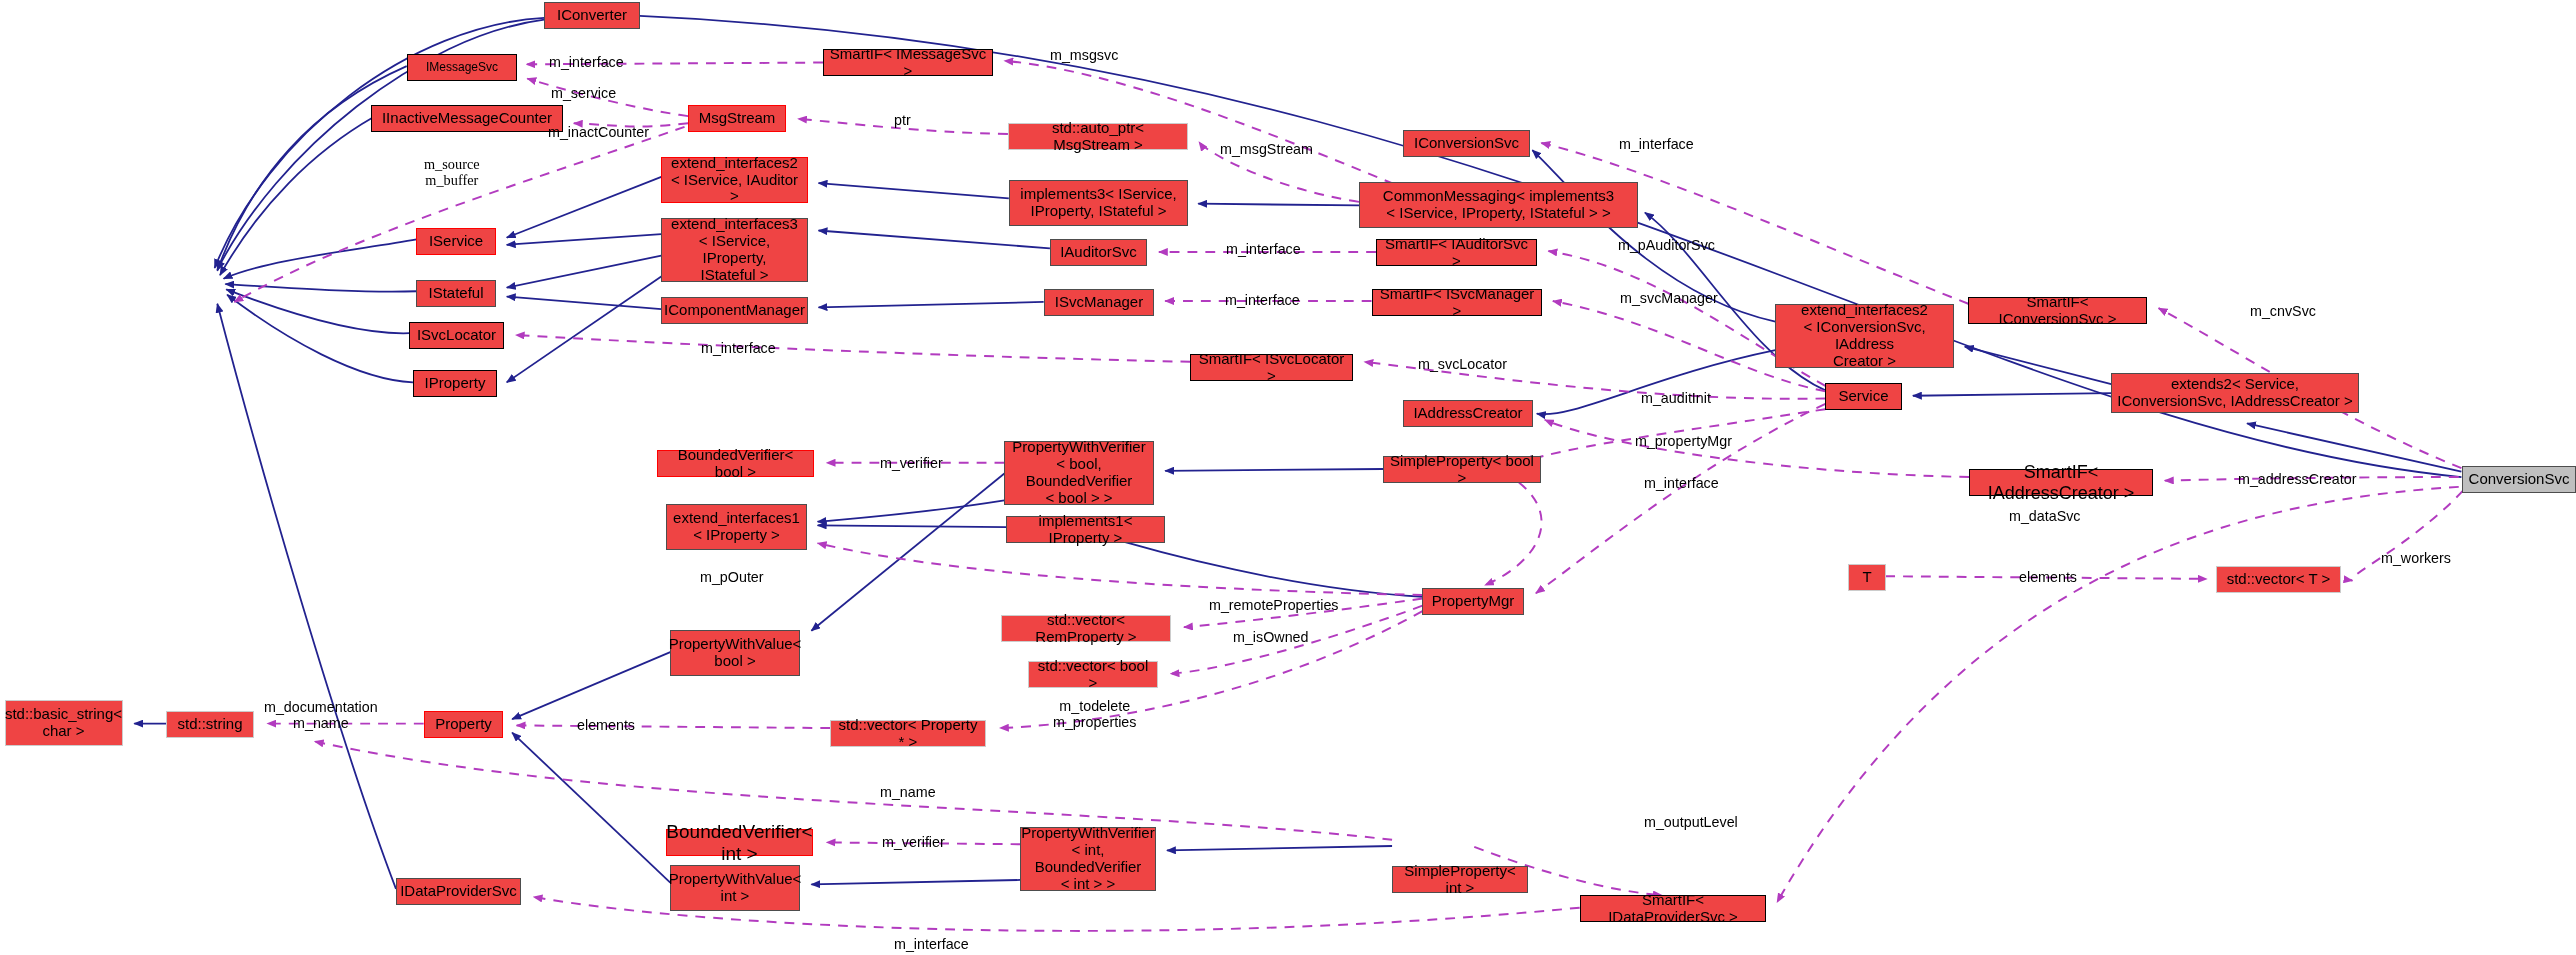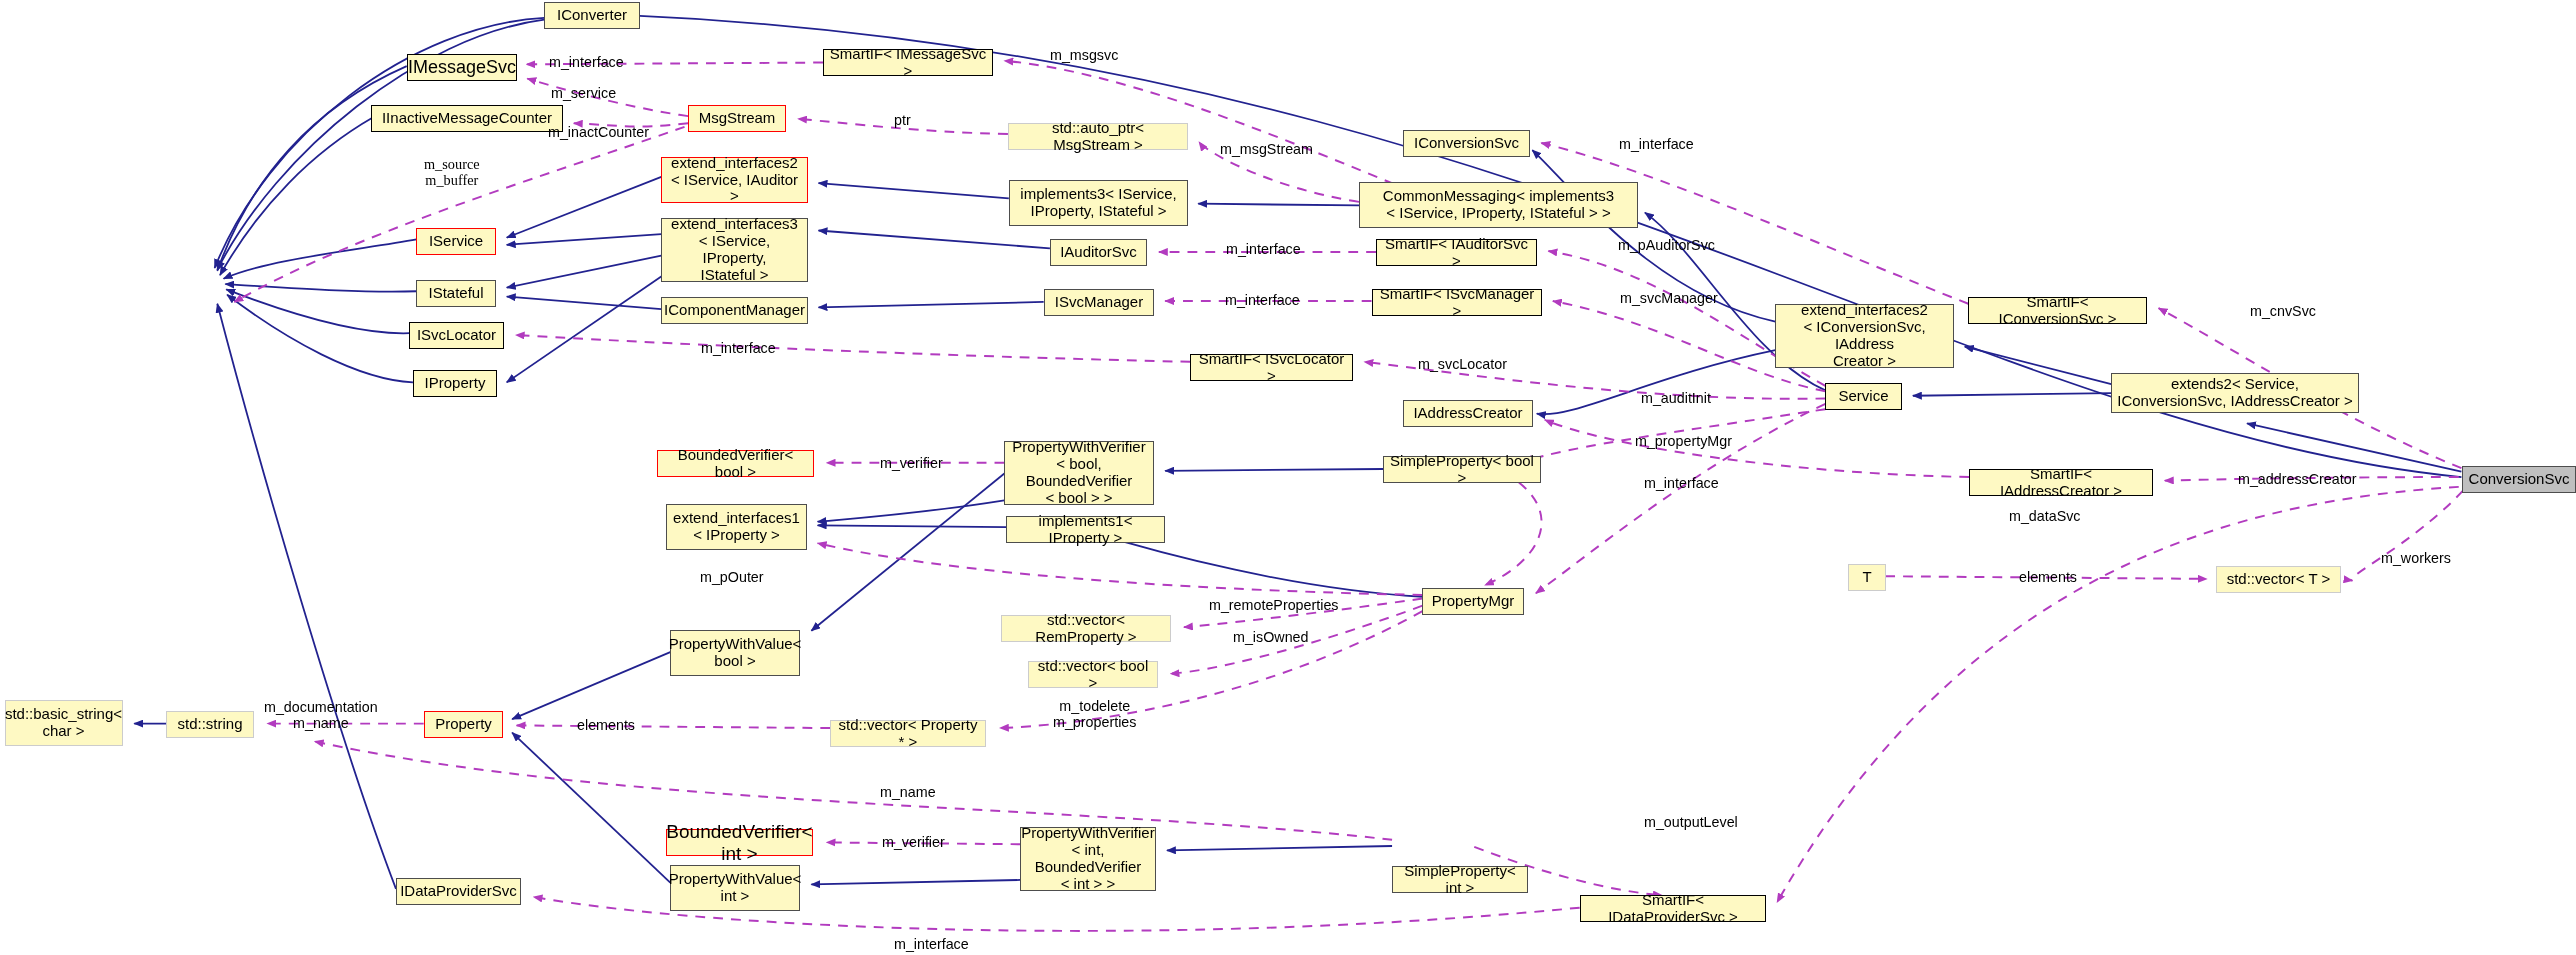--- a/index.html
+++ b/index.html
@@ -1,21 +1,21 @@
 <!DOCTYPE html>
 <html style="font-size:14.3px"><head>
 <meta charset="utf-8">
 <style>
   html,body{margin:0;padding:0;background:#ffffff;}
   #canvas{position:relative;width:2576px;height:955px;background:#fff;
           font-family:"Liberation Sans","DejaVu Sans",sans-serif;overflow:hidden;}
   svg#edges{position:absolute;left:0;top:0;width:2576px;height:955px;pointer-events:none;}
   .node{position:absolute;box-sizing:border-box;display:flex;align-items:center;
         justify-content:center;text-align:center;line-height:1.12;
-        background:#fef9c3;color:#000000;white-space:pre-line;padding:0.9px 4.5px;}
+        background:#ef4444;color:#000000;white-space:pre-line;padding:0.9px 4.5px;}
   
   .bd-grey  {border:1.8px solid #4d4d4d;}
   .bd-black {border:1.3px solid #000000;}
   .bd-red   {border:1.8px solid #ff0000;}
   .bd-light {border:1.3px solid #cccccc;}
   .bd-sel   {border:1.8px solid #4d4d4d;background:#bfbfbf;}
   .elabel{position:absolute;color:#000;white-space:pre-line;text-align:center;
           line-height:1.15;}
 </style>
 </head>
@@ -161,21 +161,21 @@
       <path d="M1650,948 C1760,990 1830,1000 1860,1002"></path>
 
       <path d="M1700,540 C1750,580 1720,630 1662,655"></path>
 
       <path d="M2043,458 C1900,480 1750,500 1706,517"></path>
     </g>
   </svg>
 
   <div id="node-layer">
       <div class="node bd-grey" style="left: 544px; top: 1.8px; width: 96px; height: 27px; font-size: 15px;">IConverter</div>
-      <div class="node bd-black" style="left: 407px; top: 54px; width: 110px; height: 27px; font-size: 18px;">IMessageSvc</div>
+      <div class="node bd-black" style="left: 407px; top: 54px; width: 110px; height: 27px; font-size: 12px;">IMessageSvc</div>
       <div class="node bd-black" style="left: 371px; top: 105px; width: 192px; height: 27px; font-size: 15px;">IInactiveMessageCounter</div>
       <div class="node bd-red" style="left: 688px; top: 105px; width: 98px; height: 27px; font-size: 15px;">MsgStream</div>
       <div class="node bd-black" style="left: 823px; top: 49px; width: 170px; height: 27px; font-size: 15px;">SmartIF&lt; IMessageSvc &gt;</div>
       <div class="node bd-light" style="left: 1008px; top: 123px; width: 180px; height: 27px; font-size: 15px;">std::auto_ptr&lt; MsgStream &gt;</div>
       <div class="node bd-red" style="left: 661px; top: 157px; width: 147px; height: 46px; font-size: 15px;">extend_interfaces2
 &lt; IService, IAuditor &gt;</div>
       <div class="node bd-grey" style="left: 1009px; top: 180px; width: 179px; height: 46px; font-size: 15px;">implements3&lt; IService,
 IProperty, IStateful &gt;</div>
       <div class="node bd-grey" style="left: 1403px; top: 130px; width: 127px; height: 27px; font-size: 15px;">IConversionSvc</div>
       <div class="node bd-grey" style="left: 1359px; top: 182px; width: 279px; height: 46px; font-size: 15px;">CommonMessaging&lt; implements3
@@ -200,21 +200,21 @@
       <div class="node bd-grey" style="left: 1403px; top: 400px; width: 130px; height: 27px; font-size: 15px;">IAddressCreator</div>
       <div class="node bd-black" style="left: 1825px; top: 383px; width: 77px; height: 27px; font-size: 15px;">Service</div>
       <div class="node bd-grey" style="left: 2111px; top: 373px; width: 248px; height: 40px; font-size: 15px;">extends2&lt; Service,
 IConversionSvc, IAddressCreator &gt;</div>
       <div class="node bd-sel" style="left: 2462px; top: 466px; width: 114px; height: 27px; font-size: 15px;">ConversionSvc</div>
       <div class="node bd-red" style="left: 657px; top: 450px; width: 157px; height: 27px; font-size: 15px;">BoundedVerifier&lt; bool &gt;</div>
       <div class="node bd-grey" style="left: 1004px; top: 441px; width: 150px; height: 64px; font-size: 15px;">PropertyWithVerifier
 &lt; bool, BoundedVerifier
 &lt; bool &gt; &gt;</div>
       <div class="node bd-grey" style="left: 1383px; top: 456px; width: 158px; height: 27px; font-size: 15px;">SimpleProperty&lt; bool &gt;</div>
-      <div class="node bd-black" style="left: 1969px; top: 469px; width: 184px; height: 27px; font-size: 15px;">SmartIF&lt; IAddressCreator &gt;</div>
+      <div class="node bd-black" style="left: 1969px; top: 469px; width: 184px; height: 27px; font-size: 18px;">SmartIF&lt; IAddressCreator &gt;</div>
       <div class="node bd-grey" style="left: 666px; top: 504px; width: 141px; height: 46px; font-size: 15px;">extend_interfaces1
 &lt; IProperty &gt;</div>
       <div class="node bd-grey" style="left: 1006px; top: 516px; width: 159px; height: 27px; font-size: 15px;">implements1&lt; IProperty &gt;</div>
       <div class="node bd-light" style="left: 1848px; top: 564px; width: 38px; height: 27px; font-size: 15px;">T</div>
       <div class="node bd-light" style="left: 2216px; top: 566px; width: 125px; height: 27px; font-size: 15px;">std::vector&lt; T &gt;</div>
       <div class="node bd-grey" style="left: 1422px; top: 588px; width: 102px; height: 27px; font-size: 15px;">PropertyMgr</div>
       <div class="node bd-grey" style="left: 670px; top: 630px; width: 130px; height: 46px; font-size: 15px;">PropertyWithValue&lt;
 bool &gt;</div>
       <div class="node bd-light" style="left: 1001px; top: 615px; width: 170px; height: 27px; font-size: 15px;">std::vector&lt; RemProperty &gt;</div>
       <div class="node bd-light" style="left: 1028px; top: 661px; width: 130px; height: 27px; font-size: 15px;">std::vector&lt; bool &gt;</div>

